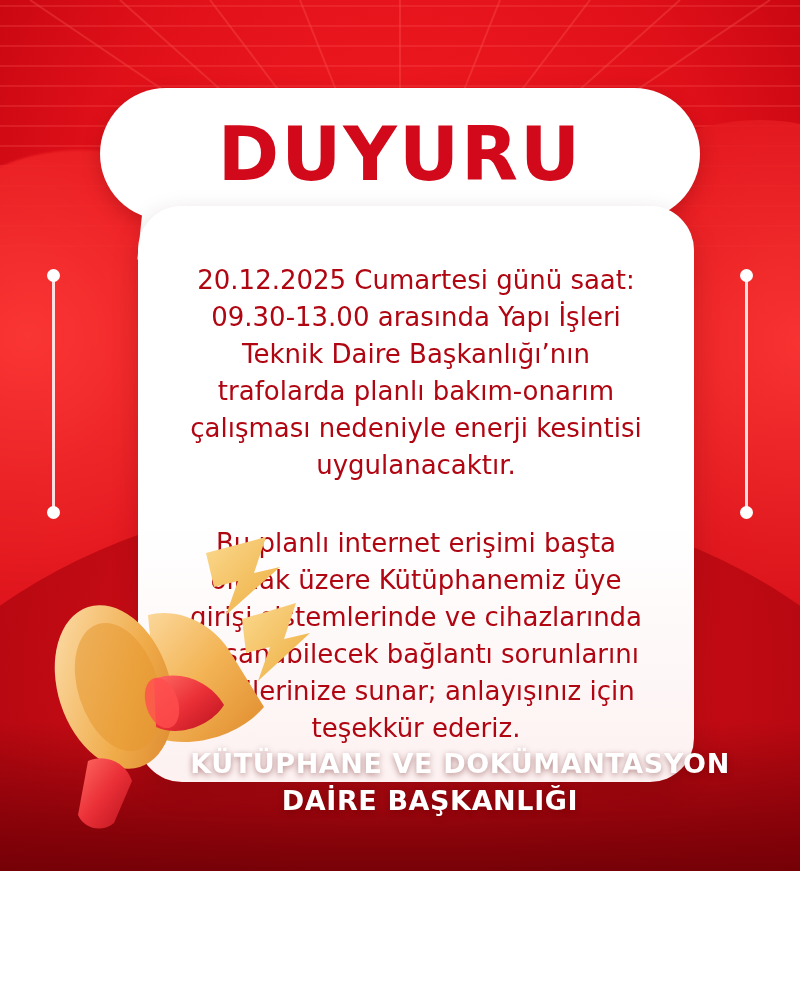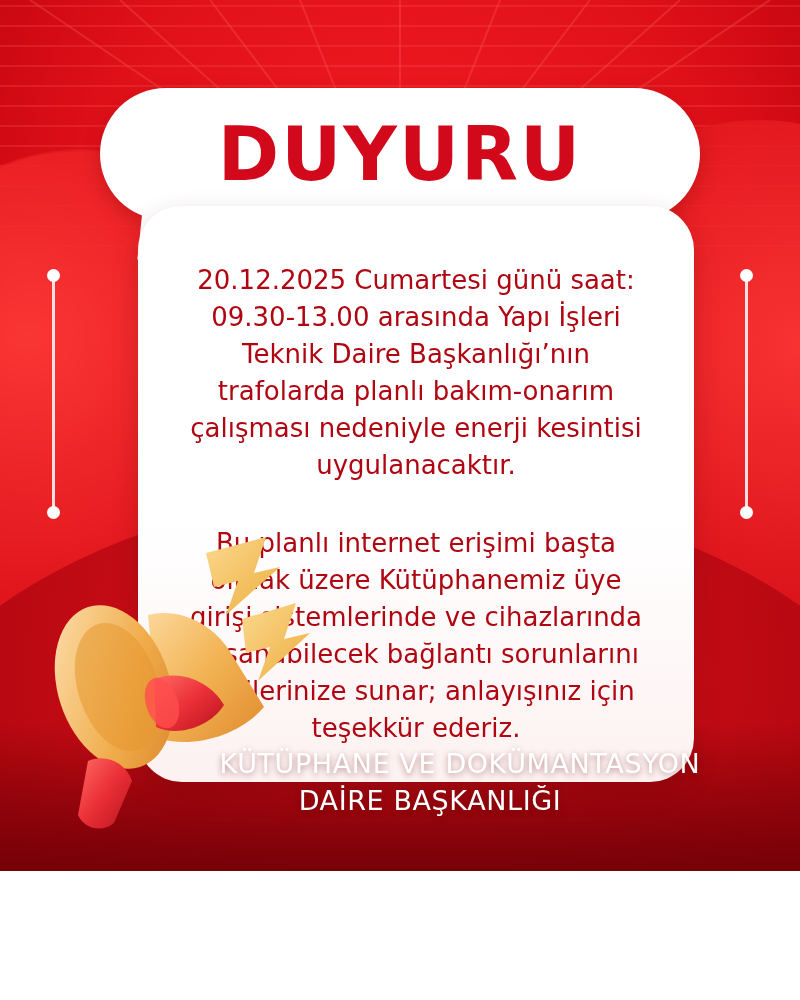--- a/index.html
+++ b/index.html
@@ -141,21 +141,21 @@
 
   
   .footer {
     position: absolute;
     left: 0;
     bottom: 52px;
     width: 800px;
     text-align: center;
     color: #ffffff;
     font-family: "DejaVu Sans", sans-serif;
-    font-weight: 400;
+    font-weight: 700;
     font-size: 27px;
     letter-spacing: .6px;
     line-height: 1.35;
     text-shadow: 0 2px 6px rgba(90,0,5,.45);
   }
   .footer .fl { display: block; }
   .footer .fl.first { padding-left: 120px; }
   .footer .fl.second { padding-left: 60px; }
 
   

